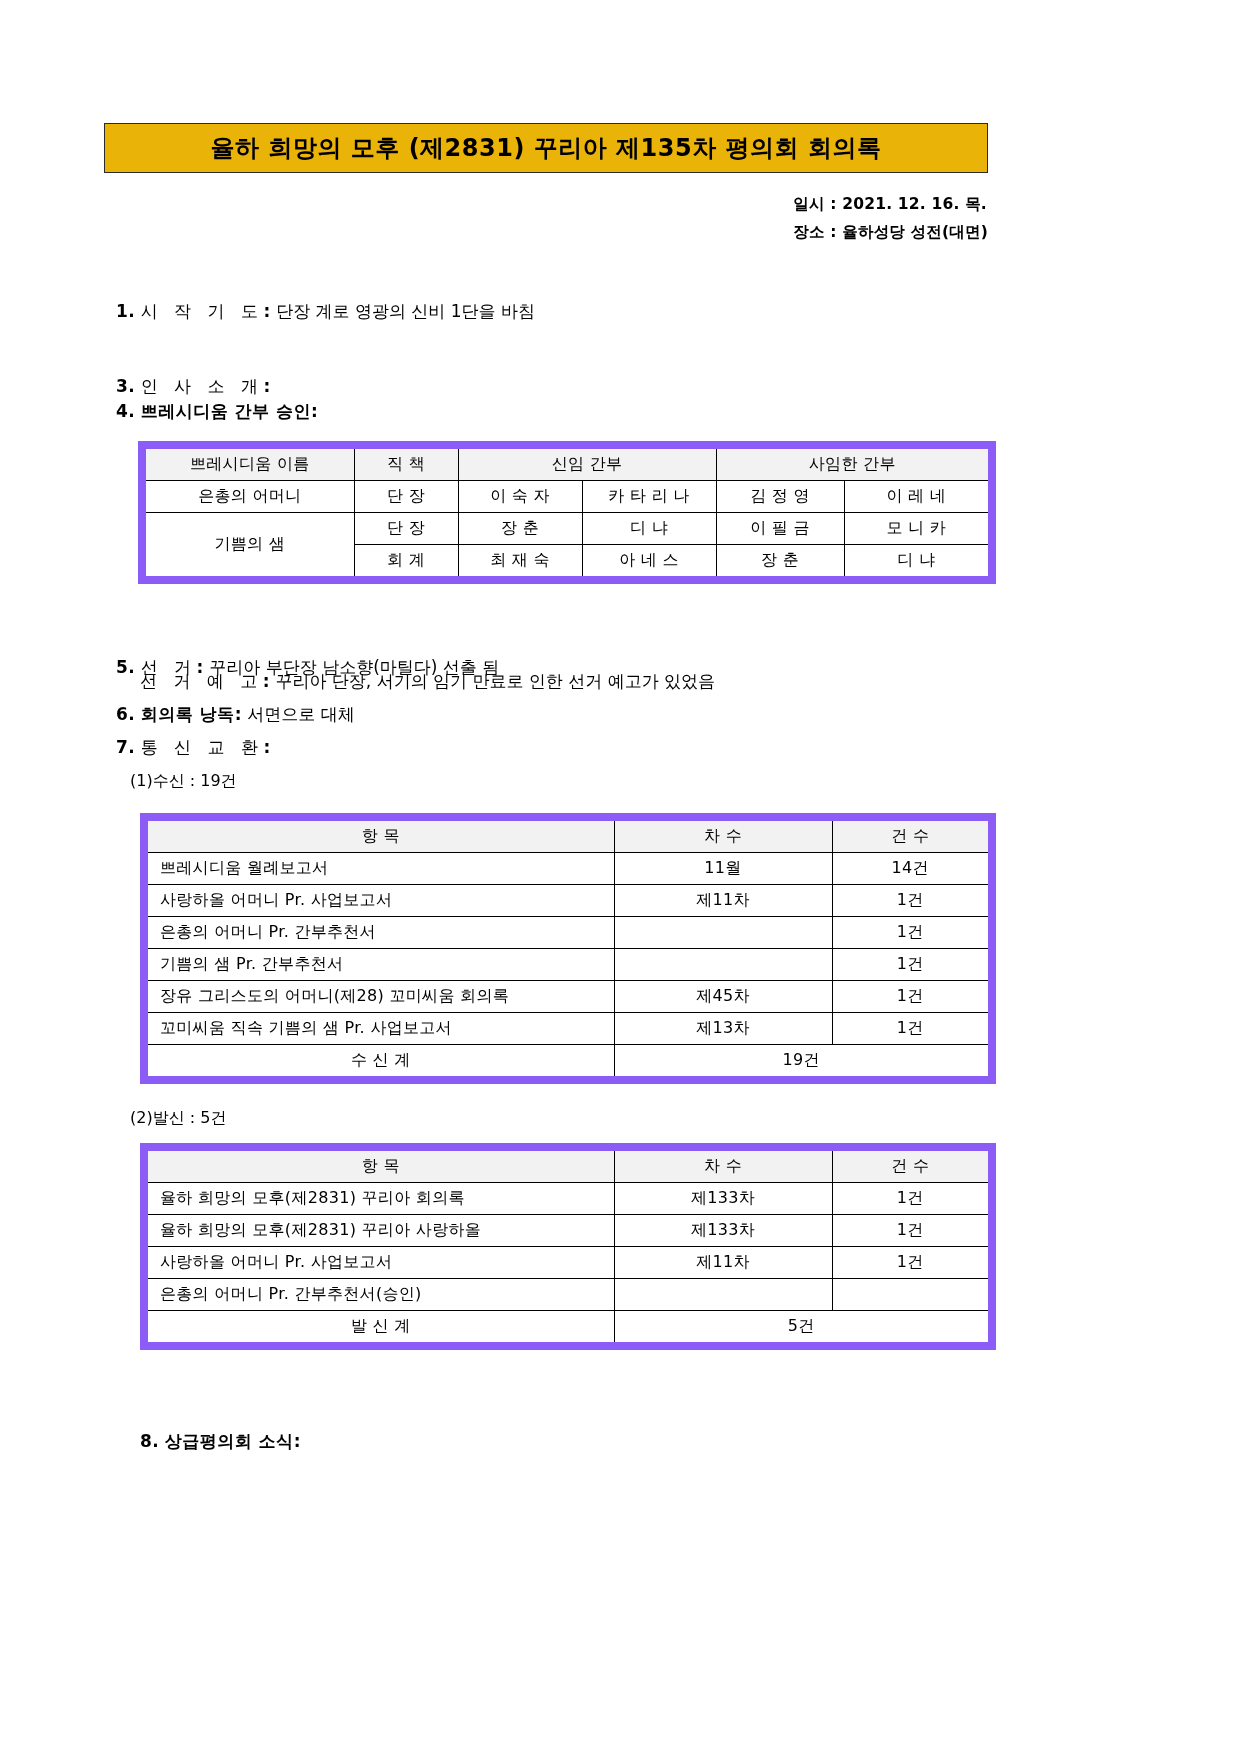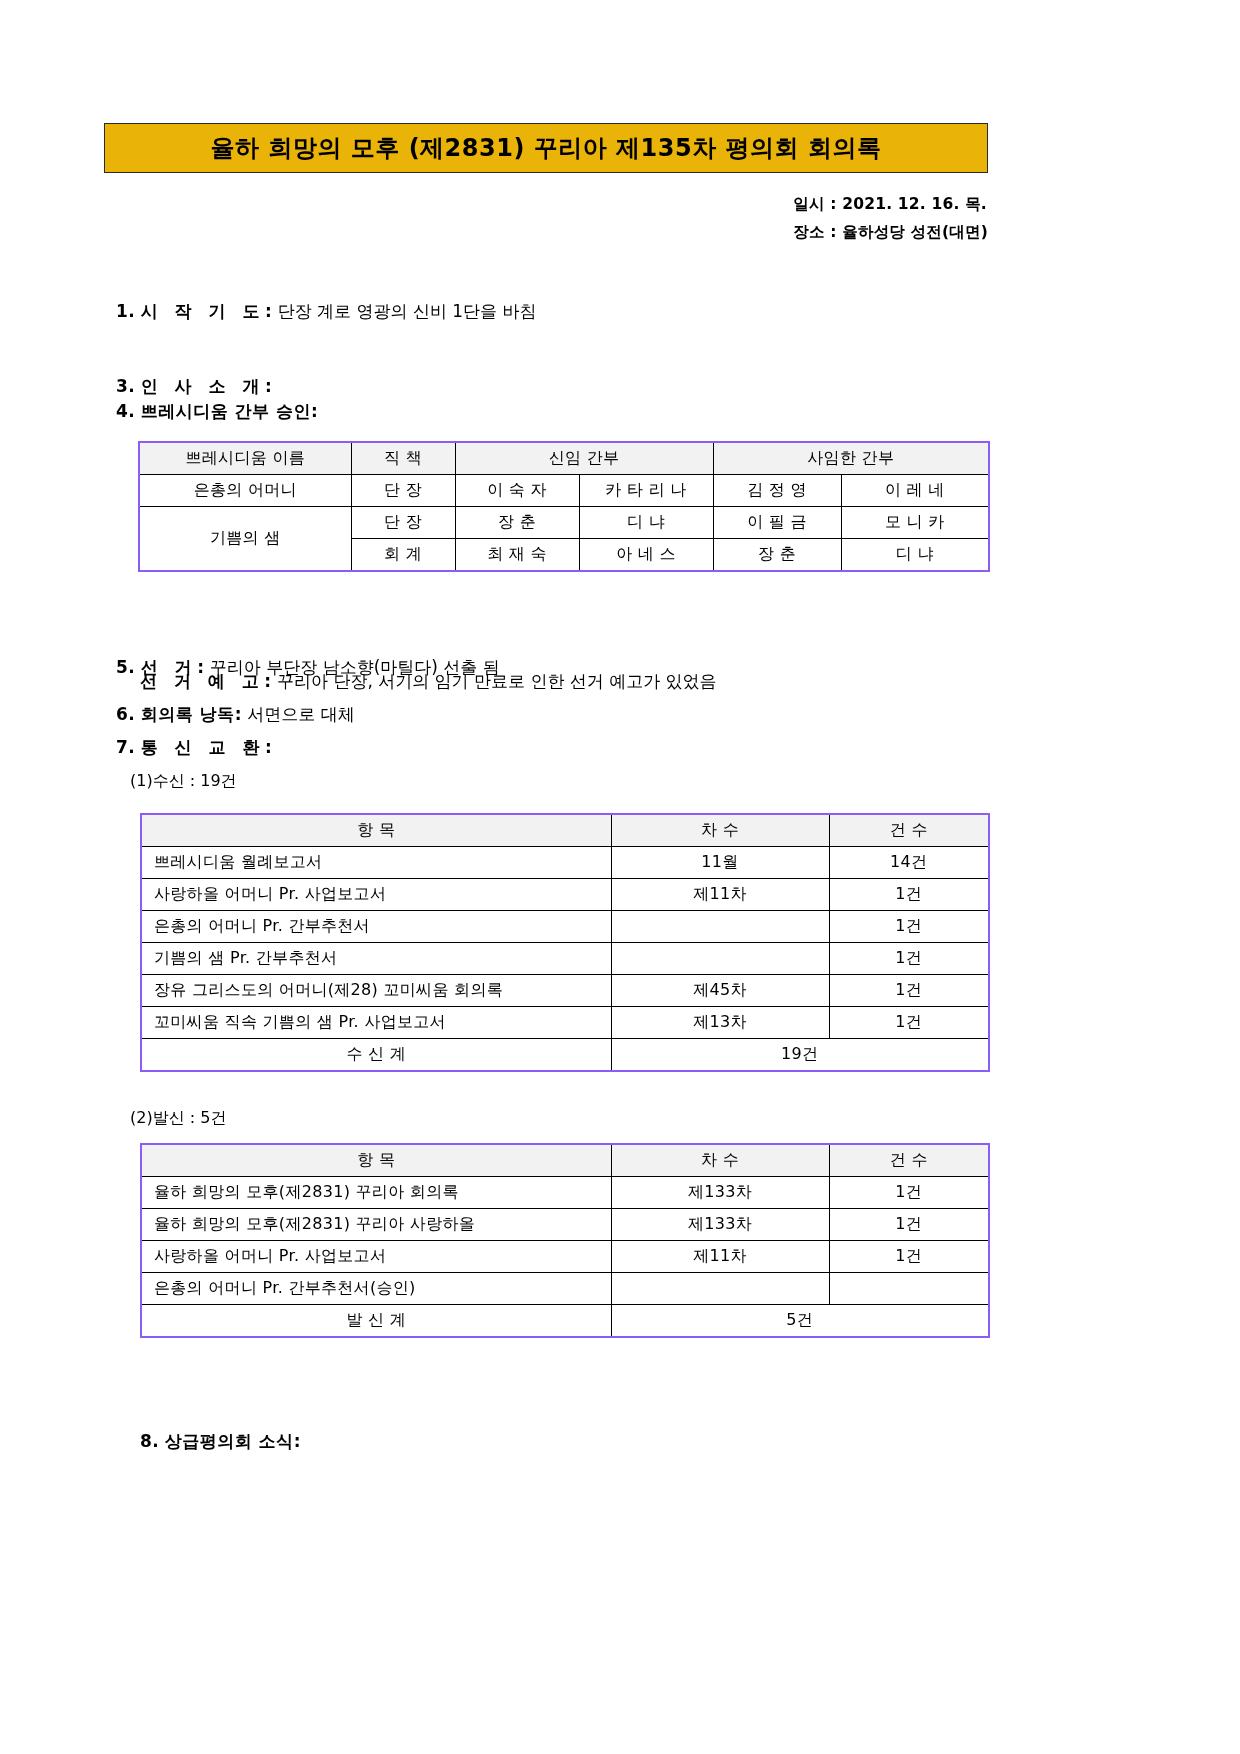--- a/index.html
+++ b/index.html
@@ -55,21 +55,21 @@
     line-height: 28px;
     font-weight: bold;
     letter-spacing: 0.2px;
   }
   .meta div { white-space: nowrap; margin-left: 14px; }
   .lbl {
     font-weight: bold;
     letter-spacing: 0.5px;
   }
   .lbl-spread {
-    font-weight: bold;
+    font-weight: normal;
     letter-spacing: 5.5px;
   }
   .val {
     font-weight: normal;
     letter-spacing: 0px;
   }
 
   
   table.doc {
     border-collapse: collapse;
@@ -85,21 +85,21 @@
     font-weight: normal;
     letter-spacing: 0.3px;
     height: 24px;
     box-sizing: border-box;
   }
   table.doc thead th {
     background: #f2f2f2;
     border-bottom: 1.5px solid #000;
   }
   table.doc {
-    border: 2px solid #8b5cf6;
+    border: 8px solid #8b5cf6;
     padding-left: 20px;
   }
   .cell-left { text-align: left !important; padding-left: 12px !important; }
 
   
   .tbl-officers {
     position: absolute;
     left: 138px;
     top: 441px;
     width: 850px;

